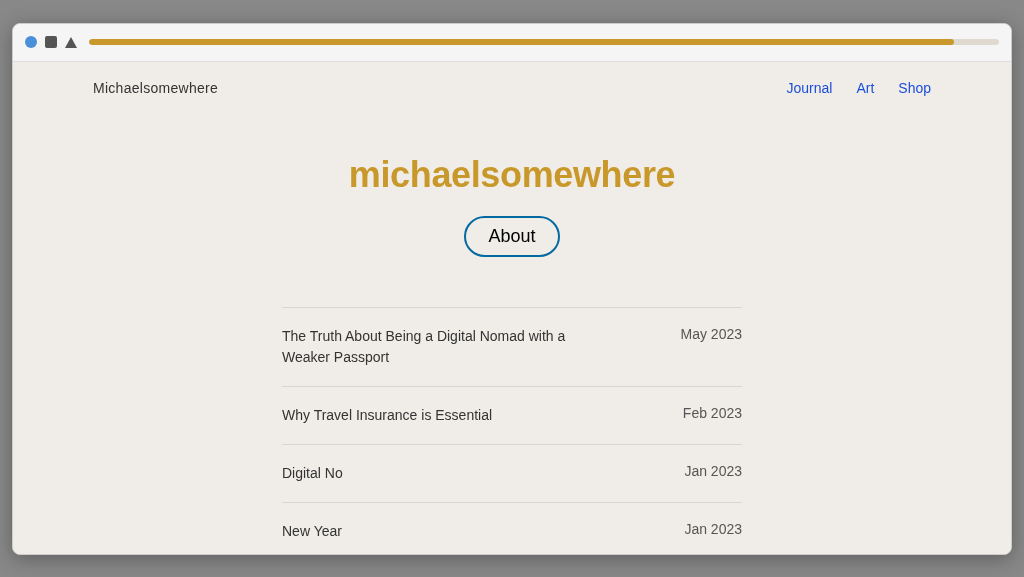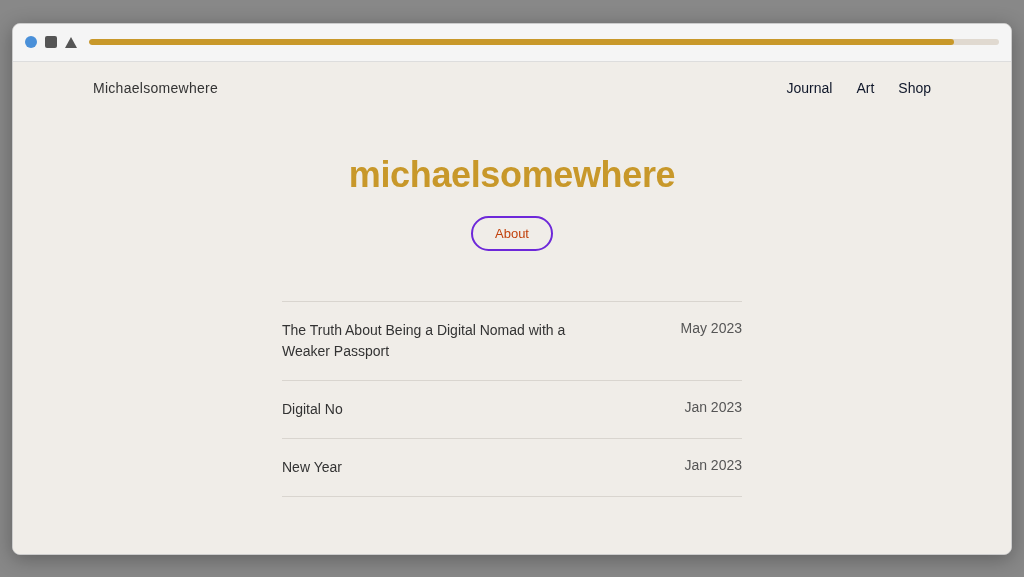--- a/index.html
+++ b/index.html
@@ -100,21 +100,21 @@
       letter-spacing: 0.02em;
     }
 
     .nav-links {
       display: flex;
       gap: 24px;
     }
 
     .nav-link {
       font-size: 14px;
-      color: #0f172a;
+      color: #1d4ed8;
       text-decoration: none;
       cursor: pointer;
     }
 
     
     .hero {
       display: flex;
       flex-direction: column;
       align-items: center;
       padding: 40px 20px 20px;
@@ -140,25 +140,25 @@
       border: none;
       border-radius: 50px;
       padding: 10px 24px;
       font-size: 14px;
       font-weight: 500;
       cursor: pointer;
     }
 
     .btn-about {
       background: transparent;
-      color: #c2410c;
-      border: 2px solid #6d28d9;
+      color: #000000;
+      border: 2px solid #0369a1;
       border-radius: 50px;
       padding: 8px 22px;
-      font-size: 13px;
+      font-size: 18px;
       font-weight: 500;
       cursor: pointer;
     }
 
     
     .articles-container {
       max-width: 500px;
       margin: 30px auto 0;
       width: 100%;
       padding: 0 20px;
@@ -223,20 +223,24 @@
         <button class="btn-about">About</button>
       </div>
     </div>
 
     <div class="articles-container">
       <div class="article-row">
         <span class="article-title">The Truth About Being a Digital Nomad with a Weaker Passport</span>
         <span class="article-date">May 2023</span>
       </div>
       <div class="article-row">
+        <span class="article-title">Why Travel Insurance is Essential</span>
+        <span class="article-date">Feb 2023</span>
+      </div>
+      <div class="article-row">
         <span class="article-title">Digital No</span>
         <span class="article-date">Jan 2023</span>
       </div>
       <div class="article-row">
         <span class="article-title">New Year</span>
         <span class="article-date">Jan 2023</span>
       </div>
     </div>
 
   </div>

